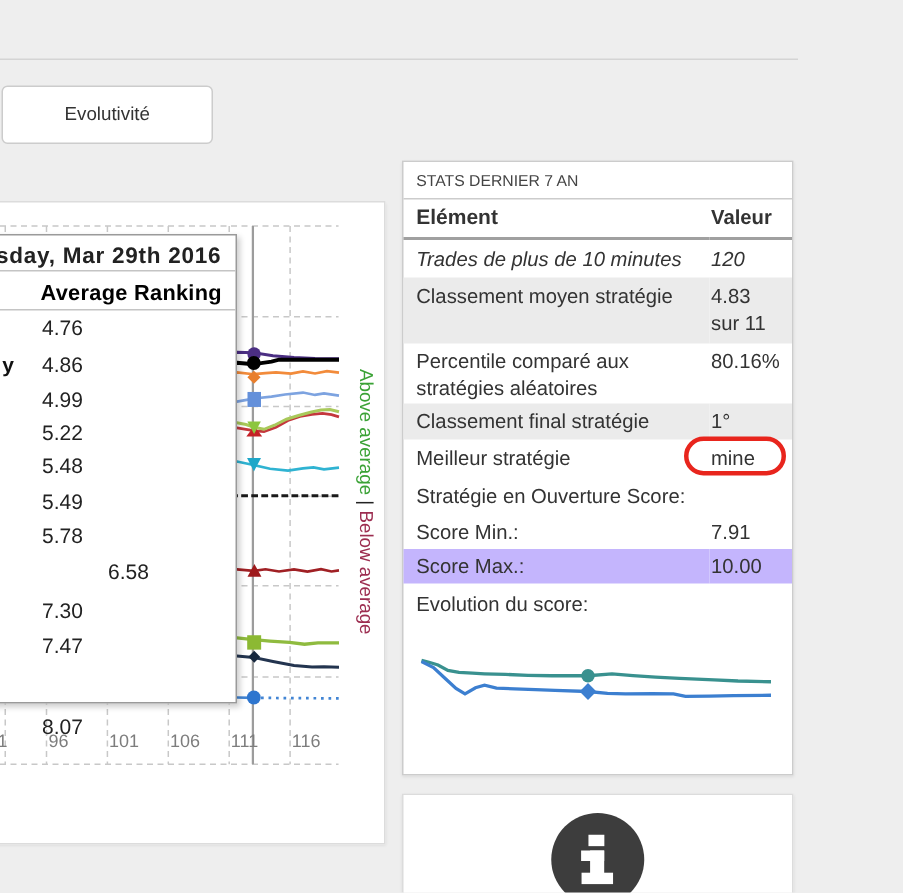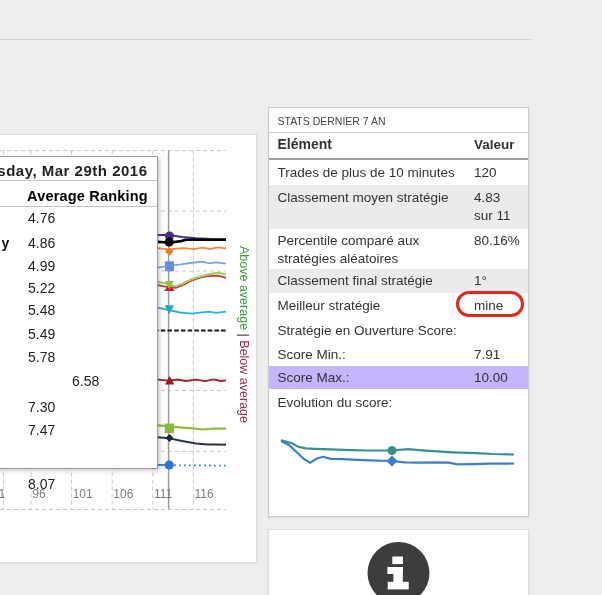--- a/index.html
+++ b/index.html
@@ -6,20 +6,21 @@
   body{font-family:"Liberation Sans",sans-serif;background:#eeeeee;}
   #page{position:relative;width:602px;height:595px;overflow:hidden;background:#eeeeee;}
   .panel{position:absolute;background:#fff;border:1px solid #dcdcdc;box-shadow:0 1px 2px rgba(0,0,0,0.08);}
 </style>
 </head>
 <body>
 <div id="page">
 
   <div style="position:absolute;left:0;top:39px;width:532px;height:1px;background:#d4d4d4;"></div>
 
+  <div style="position:absolute;left:1px;top:57px;width:139px;height:37px;background:#fff;border:1px solid #ccc;border-radius:4px;text-align:center;line-height:37px;font-size:12.5px;color:#333;">Evolutivité</div>
 
   <div class="panel" style="left:-20px;top:134px;width:275px;height:427px;"></div>
 
   <svg style="position:absolute;left:0;top:134.5px;" width="256" height="428" viewBox="0 0 256 428">
     <g stroke="#c8c8c8" stroke-width="1" stroke-dasharray="4,3">
       <line x1="3.5" y1="15.6" x2="3.5" y2="374.5"></line>
       <line x1="31" y1="15.6" x2="31" y2="374.5"></line>
       <line x1="71.6" y1="15.6" x2="71.6" y2="374.5"></line>
       <line x1="112.2" y1="15.6" x2="112.2" y2="374.5"></line>
       <line x1="152.8" y1="15.6" x2="152.8" y2="374.5"></line>
@@ -99,21 +100,21 @@
     <table style="width:100%;border-collapse:collapse;font-size:13.5px;color:#333;table-layout:fixed;line-height:17.5px;">
       <colgroup>
           <col style="width:204.5px;">
           <col>
         </colgroup>
       <tbody>
           <tr style="font-weight:bold;height:26px;">
             <td style="padding:3px 0 0 9px;border-bottom:2px solid #a0a0a0;font-size:14px;vertical-align:top;">Elément</td>
             <td style="border-bottom:2px solid #a0a0a0;vertical-align:top;padding-top:3px;">Valeur</td>
           </tr>
-      <tr style="height:26px;">
+      <tr style="height:26px;font-style:italic;">
             <td style="padding:4px 0 0 9px;vertical-align:top;">Trades de plus de 10 minutes</td>
             <td style="vertical-align:top;padding-top:4px;">120</td>
           </tr>
       <tr style="background:#ebebeb;height:44px;">
             <td style="padding:4px 0 0 9px;vertical-align:top;">Classement moyen stratégie</td>
             <td style="vertical-align:top;padding-top:4px;">4.83<br>sur 11</td>
           </tr>
       <tr style="height:40px;">
             <td style="padding:3px 0 0 9px;vertical-align:top;">Percentile comparé aux stratégies aléatoires</td>
             <td style="vertical-align:top;padding-top:3px;">80.16%</td>

